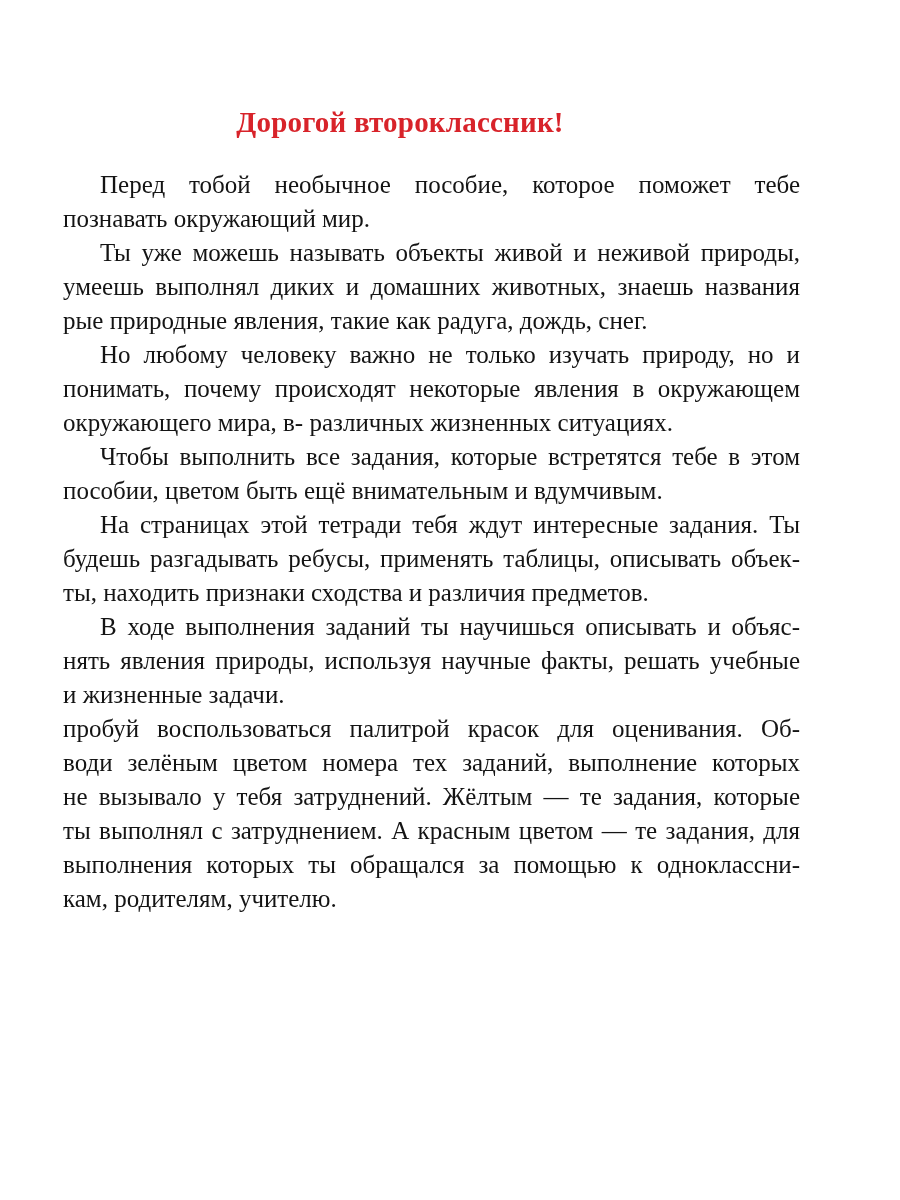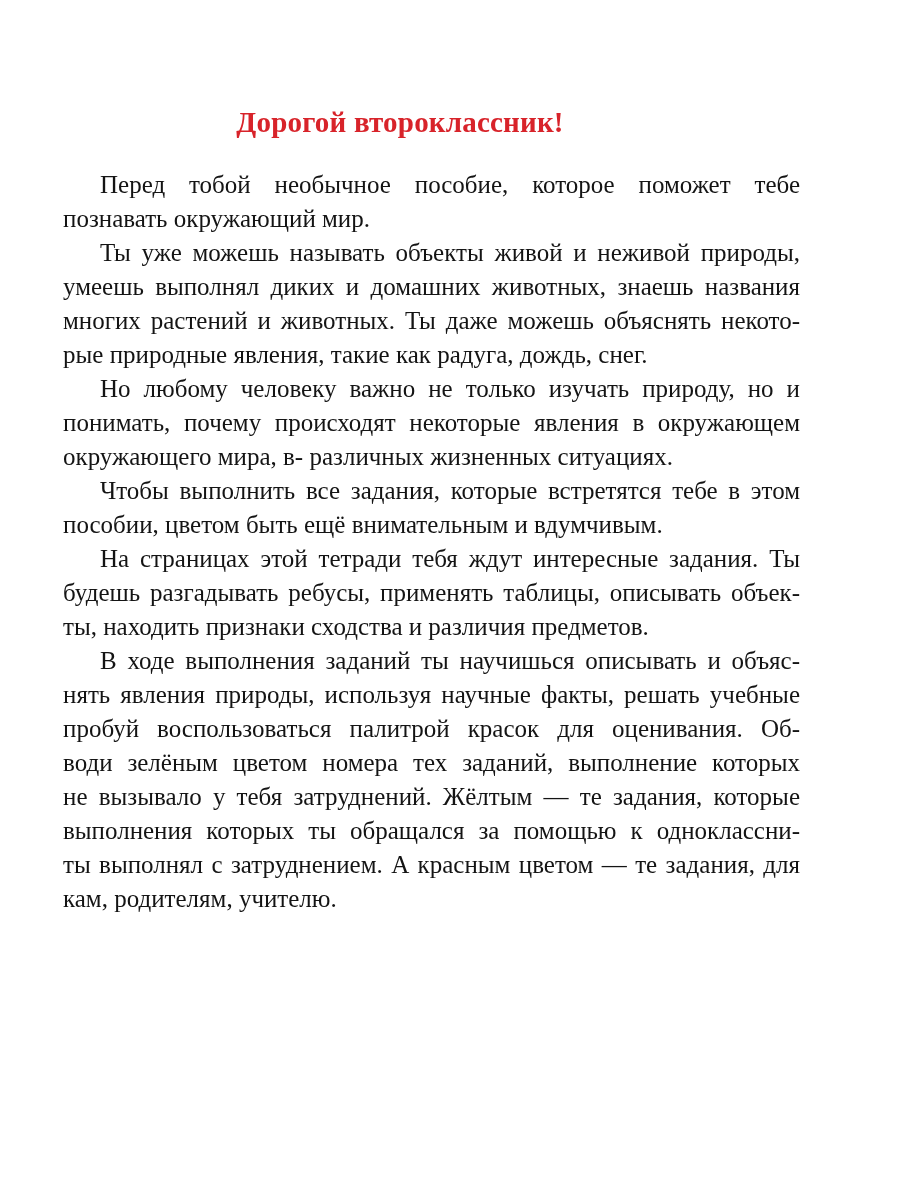--- a/index.html
+++ b/index.html
@@ -57,21 +57,20 @@
   <div class="body-text">
 
     <div>
       <div class="line indent">Перед тобой необычное пособие, которое поможет тебе</div>
       <div class="line last">познавать окружающий мир.</div>
     </div>
 
     <div>
       <div class="line indent">Ты уже можешь называть объекты живой и неживой природы,</div>
       <div class="line">умеешь выполнял диких и домашних животных, знаешь названия</div>
-      <div class="line">многих растений и животных. Ты даже можешь объяснять некото-</div>
       <div class="line last">рые природные явления, такие как радуга, дождь, снег.</div>
     </div>
 
     <div>
       <div class="line indent">Но любому человеку важно не только изучать природу, но и</div>
       <div class="line">понимать, почему происходят некоторые явления в окружающем</div>
       <div class="line last">окружающего мира, в- различных жизненных ситуациях.</div>
     </div>
 
     <div>
@@ -81,25 +80,26 @@
 
     <div>
       <div class="line indent">На страницах этой тетради тебя ждут интересные задания. Ты</div>
       <div class="line">будешь разгадывать ребусы, применять таблицы, описывать объек-</div>
       <div class="line last">ты, находить признаки сходства и различия предметов.</div>
     </div>
 
     <div>
       <div class="line indent">В ходе выполнения заданий ты научишься описывать и объяс-</div>
       <div class="line">нять явления природы, используя научные факты, решать учебные</div>
+      <div class="line last">и жизненные задачи.</div>
     </div>
 
     <div>
       <div class="line">пробуй воспользоваться палитрой красок для оценивания. Об-</div>
       <div class="line">води зелёным цветом номера тех заданий, выполнение которых</div>
       <div class="line">не вызывало у тебя затруднений. Жёлтым — те задания, которые</div>
+      <div class="line">ты выполнял с затруднением. А красным цветом — те задания, для</div>
       <div class="line">выполнения которых ты обращался за помощью к одноклассни-</div>
-      <div class="line">ты выполнял с затруднением. А красным цветом — те задания, для</div>
       <div class="line last">кам, родителям, учителю.</div>
     </div>
 
   </div>
 </div>
 
 </body></html>

